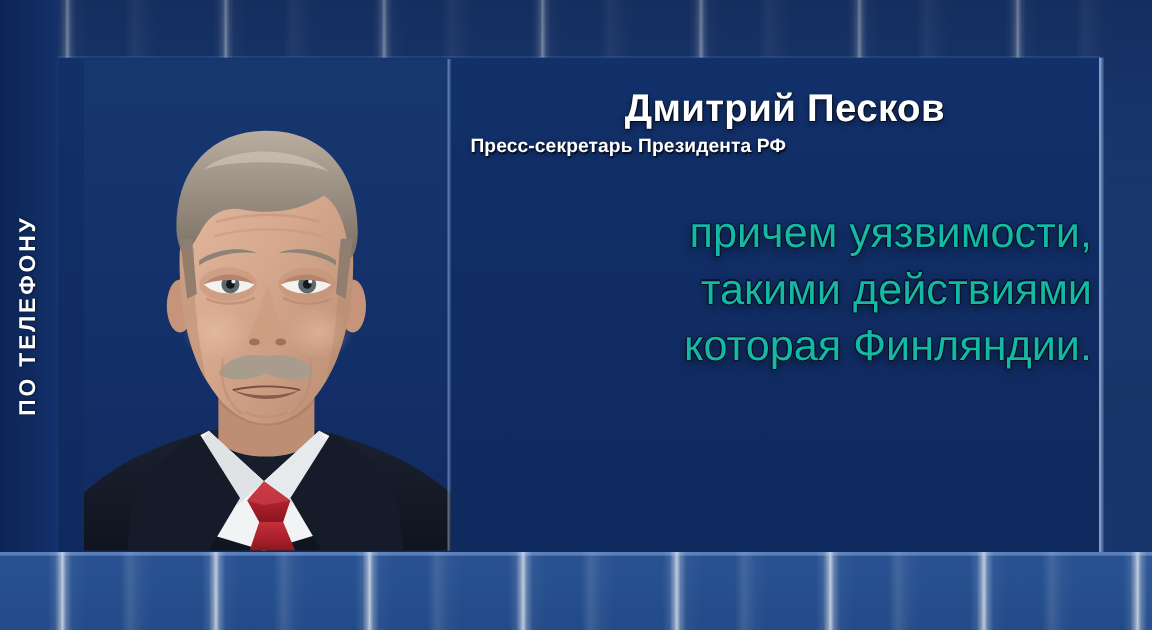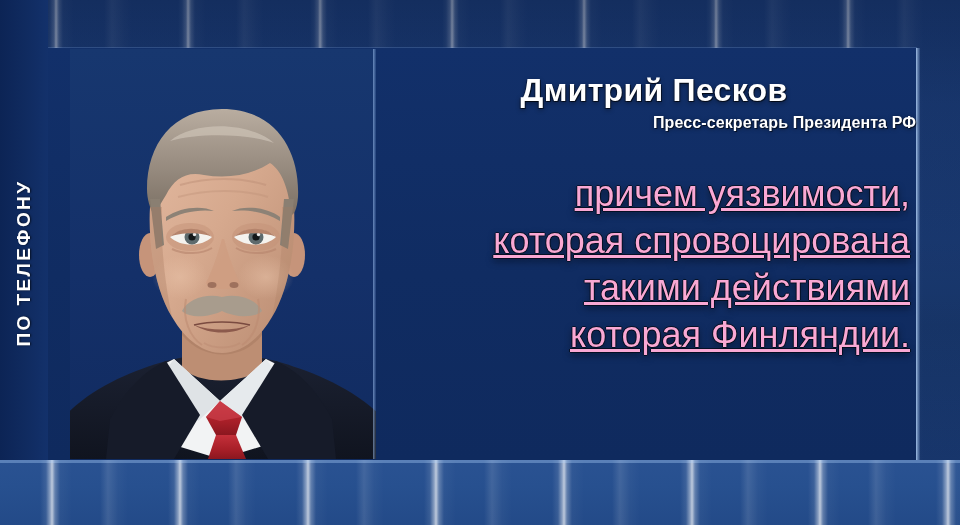--- a/index.html
+++ b/index.html
@@ -135,48 +135,47 @@
     font-weight: bold;
     letter-spacing: 0.3px;
     text-shadow: 1px 1px 0 rgba(0,0,0,0.55), -1px 1px 0 rgba(0,0,0,0.35),
                  0 2px 5px rgba(0,0,0,0.45);
   }
   .role {
     position: absolute;
     left: 0;
     top: 58px;
     width: 100%;
-    text-align: right;
+    text-align: left;
     color: #ffffff;
     font-size: 16px;
     font-weight: bold;
     letter-spacing: 0.1px;
     text-shadow: 1px 1px 0 rgba(0,0,0,0.55), 0 1px 4px rgba(0,0,0,0.5);
   }
   .quote {
     position: absolute;
     left: 0;
     right: 0;
     top: 114px;
     text-align: right;
     padding-right: 6px;
   }
   .quote-line {
-    color: #f9a8d4;
+    color: #14b8a6;
     font-size: 36px;
     font-weight: normal;
     line-height: 47px;
     white-space: nowrap;
     text-shadow:
        1px 0 0 rgba(0,0,0,0.55),
       -1px 0 0 rgba(0,0,0,0.55),
        0 1px 0 rgba(0,0,0,0.55),
        0 -1px 0 rgba(0,0,0,0.55),
        0 3px 7px rgba(0,0,0,0.55);
-    text-decoration: underline;
   }
 
   
   .lowerband {
     position: absolute;
     left: 0;
     top: 460px;
     width: 960px;
     height: 65px;
     background:
@@ -342,21 +341,20 @@
 
   <div class="vband">
     <div class="vband-text">ПО ТЕЛЕФОНУ</div>
   </div>
 
   <div class="textcol">
     <div class="name">Дмитрий Песков</div>
     <div class="role">Пресс-секретарь Президента РФ</div>
     <div class="quote">
       <div class="quote-line">причем уязвимости,</div>
-      <div class="quote-line">которая спровоцирована</div>
       <div class="quote-line">такими действиями</div>
       <div class="quote-line">которая Финляндии.</div>
     </div>
   </div>
 
   <div class="lowerband">
     <div class="lowerband-top"></div>
   </div>
 
 </div>

